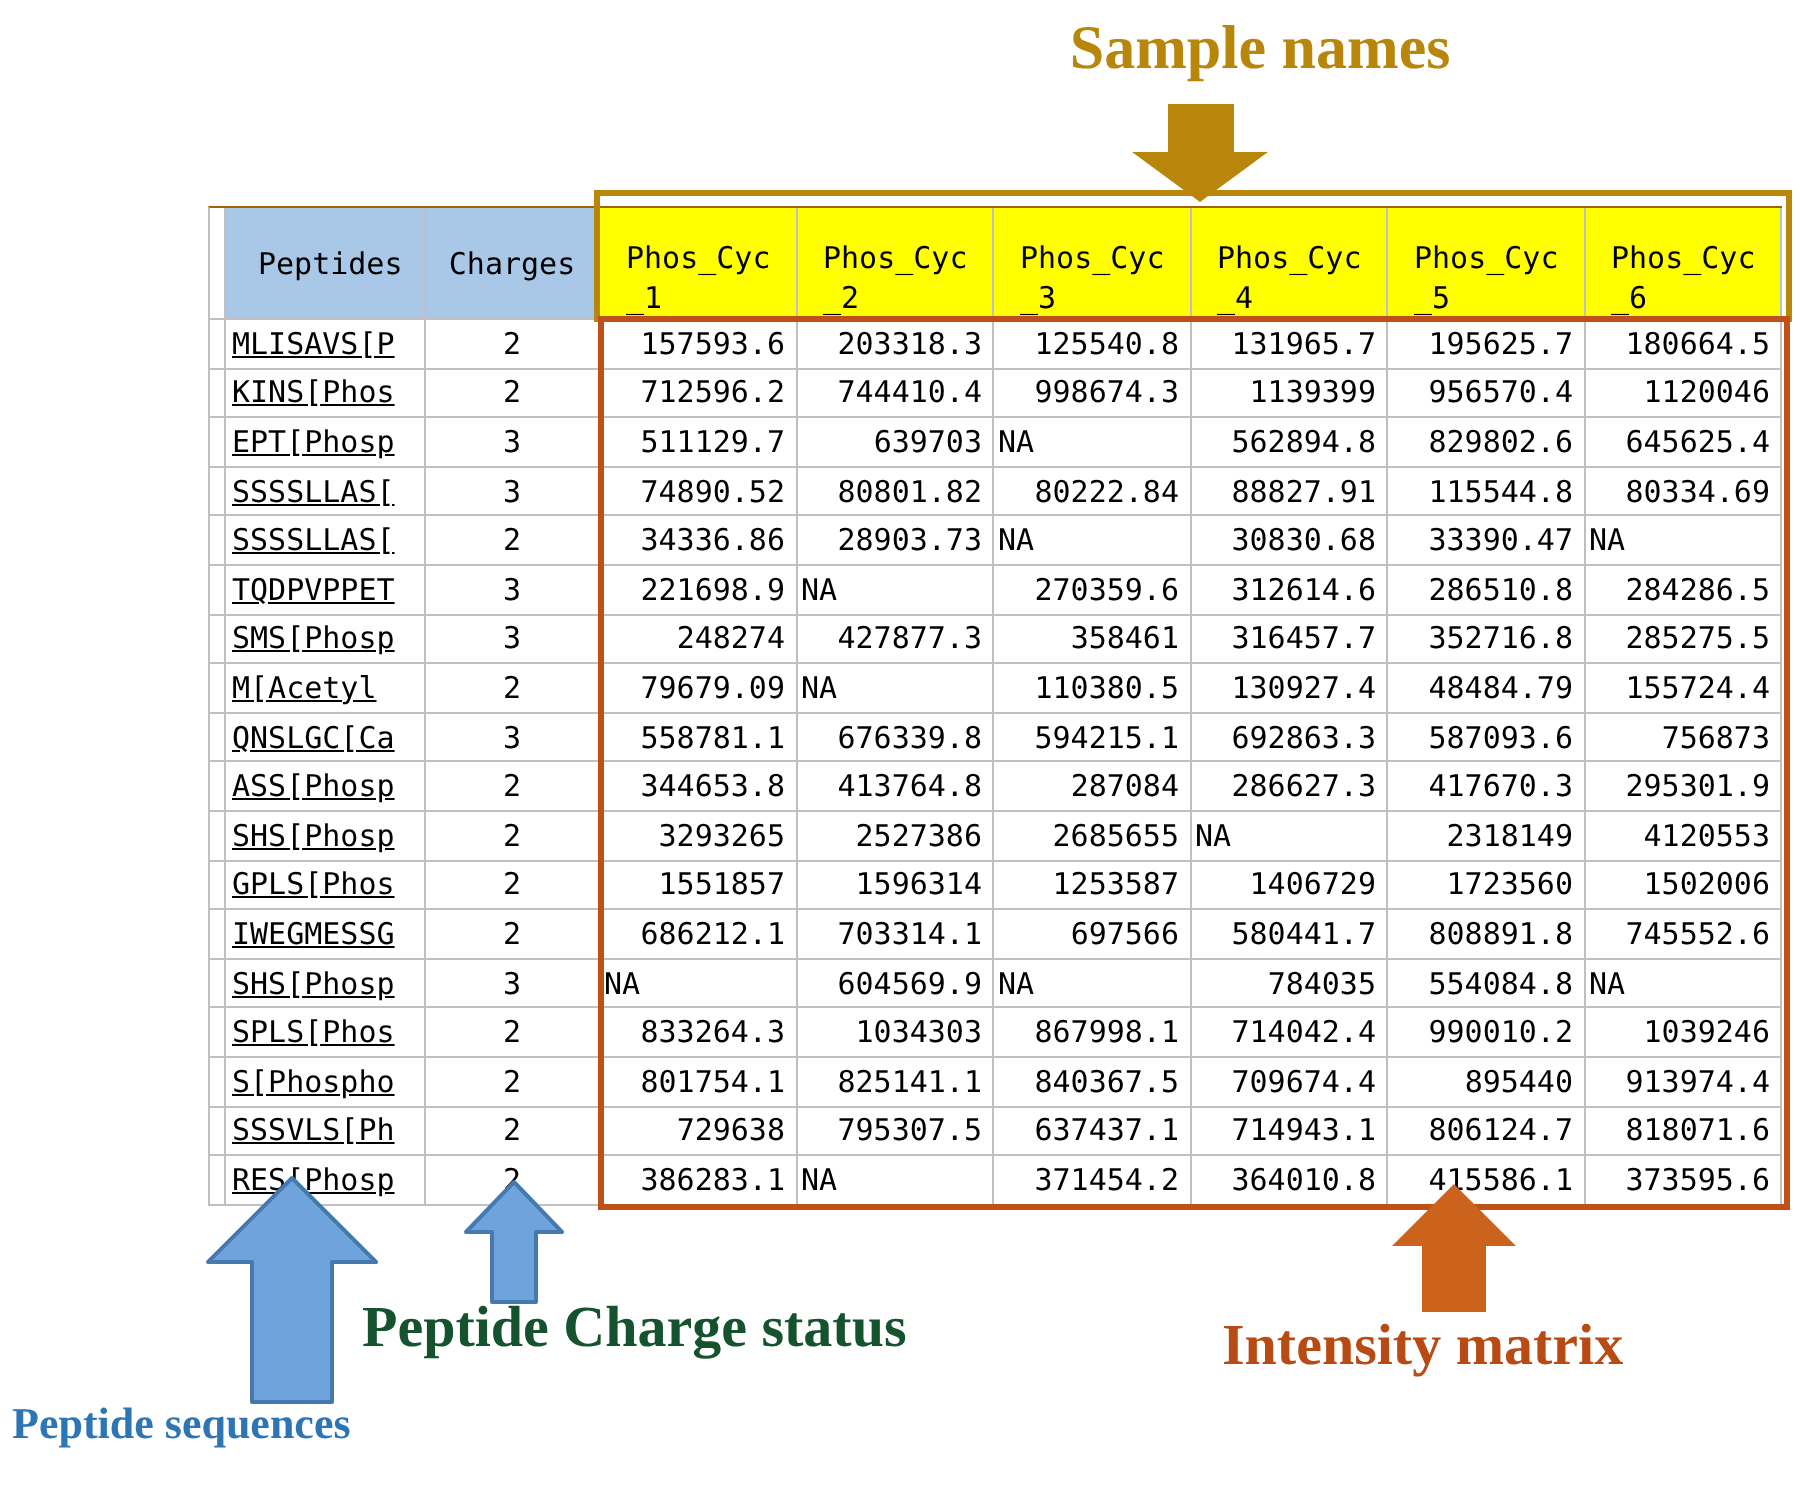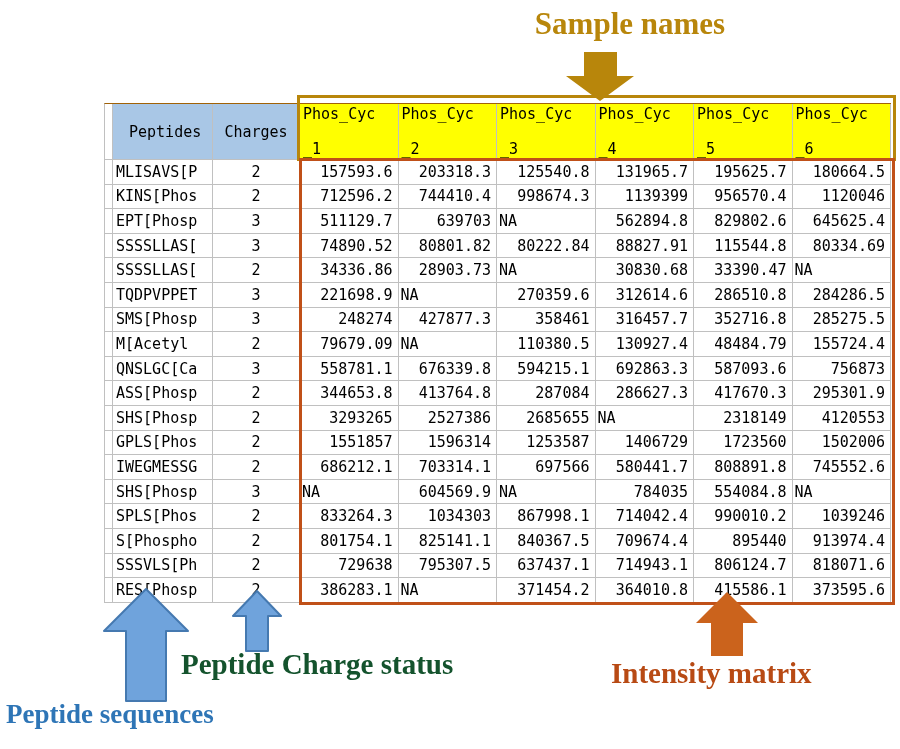--- a/index.html
+++ b/index.html
@@ -2,41 +2,41 @@
 <html><head>
 <meta charset="utf-8">
 <style>
   html,body{margin:0;padding:0;background:#ffffff;}
   #canvas{position:relative;width:900px;height:749px;background:#ffffff;overflow:hidden;
           font-family:"Liberation Sans",sans-serif;}
 
   
   .ann{position:absolute;font-family:Liberation Serif, serif;font-weight:bold;white-space:nowrap;}
   #sample-names{left:500px;top:6px;width:260px;text-align:center;font-size:31px;color:#B8860B;}
-  #peptide-sequences{left:6px;top:699px;font-size:27px;color:#2E75B6;}
+  #peptide-sequences{left:6px;top:699px;font-size:22px;color:#2E75B6;}
   #peptide-charge-status{left:181px;top:648px;font-size:29px;color:#14532d;}
   #intensity-matrix{left:611px;top:657px;font-size:29px;color:#B84A14;}
 
   
   #sheet{position:absolute;left:104px;top:103px;border-top:1px solid #a16207;border-left:1px solid #C0C0C0;
          font-family:"DejaVu Sans Mono","Liberation Mono",monospace;font-size:15px;color:#000;}
   .trow{display:flex;height:24.6px;}
   .trow.header{height:56px;}
   .cell{box-sizing:border-box;border-right:1px solid #C0C0C0;border-bottom:1px solid #C0C0C0;
         overflow:hidden;white-space:nowrap;display:flex;align-items:center;background:#fff;}
   .sliver{width:8px;}
-  .pep{width:100px;padding-left:3px;}
+  .pep{width:100px;padding-left:3px;text-decoration:underline;}
   .chg{width:87px;justify-content:center;}
   .val{width:98.5px;justify-content:flex-end;padding-right:5px;}
   .val.na{justify-content:flex-start;padding-left:2px;}
   .head-pep,.head-chg{background:#A9C7E6;}
   .head-pep{width:100px;padding-left:16px;}
   .head-chg{width:87px;justify-content:center;}
   .head-sample{width:98.5px;background:#FFFF00;flex-direction:column;align-items:flex-start;
-               justify-content:space-between;padding-left:3px;line-height:1.35;}
+               justify-content:flex-end;padding-left:13px;line-height:1.35;}
 
   
   .overlay-box{position:absolute;pointer-events:none;}
   #header-box{left:297px;top:95px;width:593px;height:60px;border:3px solid #B8860B;}
   #matrix-box{left:299px;top:158px;width:590px;height:441px;border:3px solid #C05018;}
 
   
   #arrow-layer{position:absolute;left:0;top:0;width:900px;height:749px;pointer-events:none;}
 </style>
 </head>

